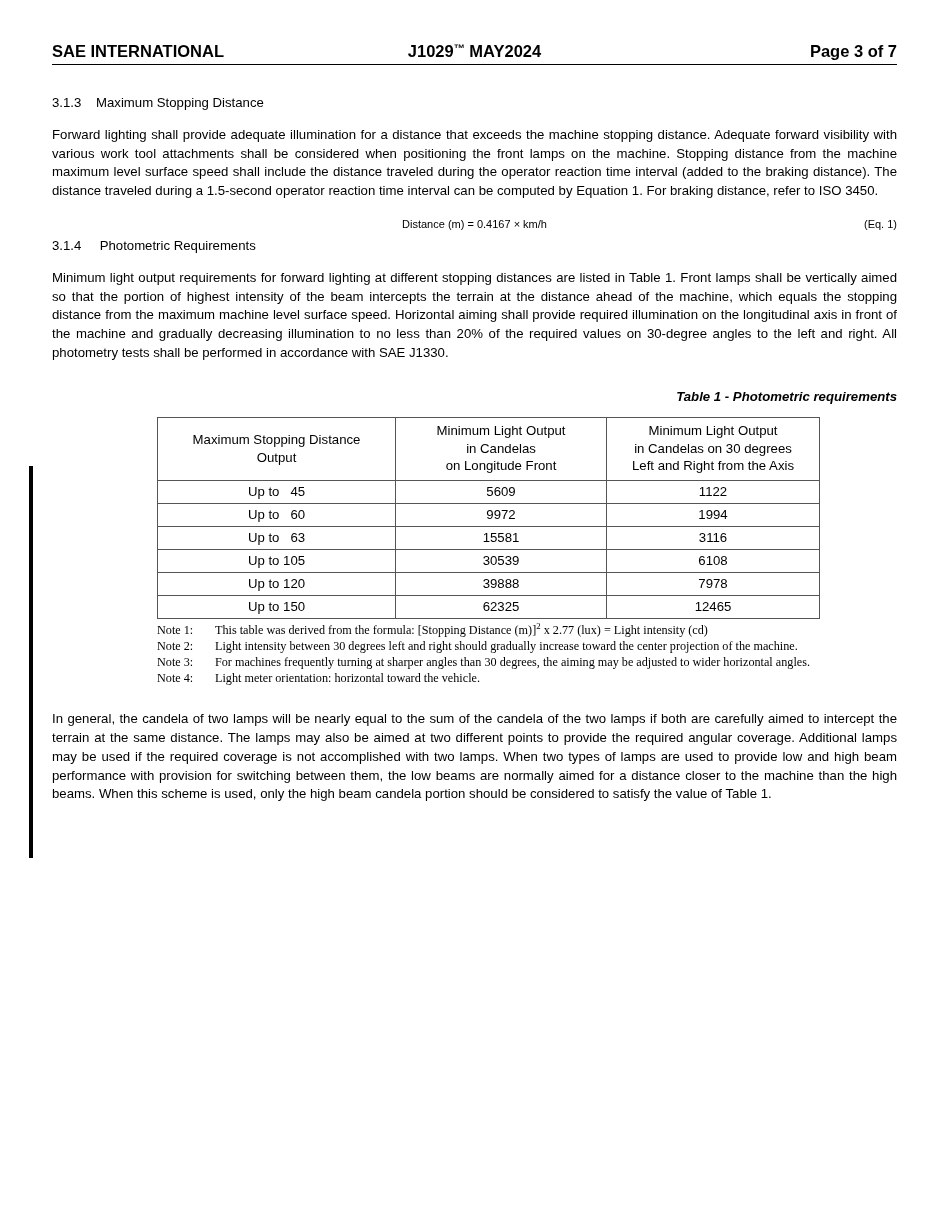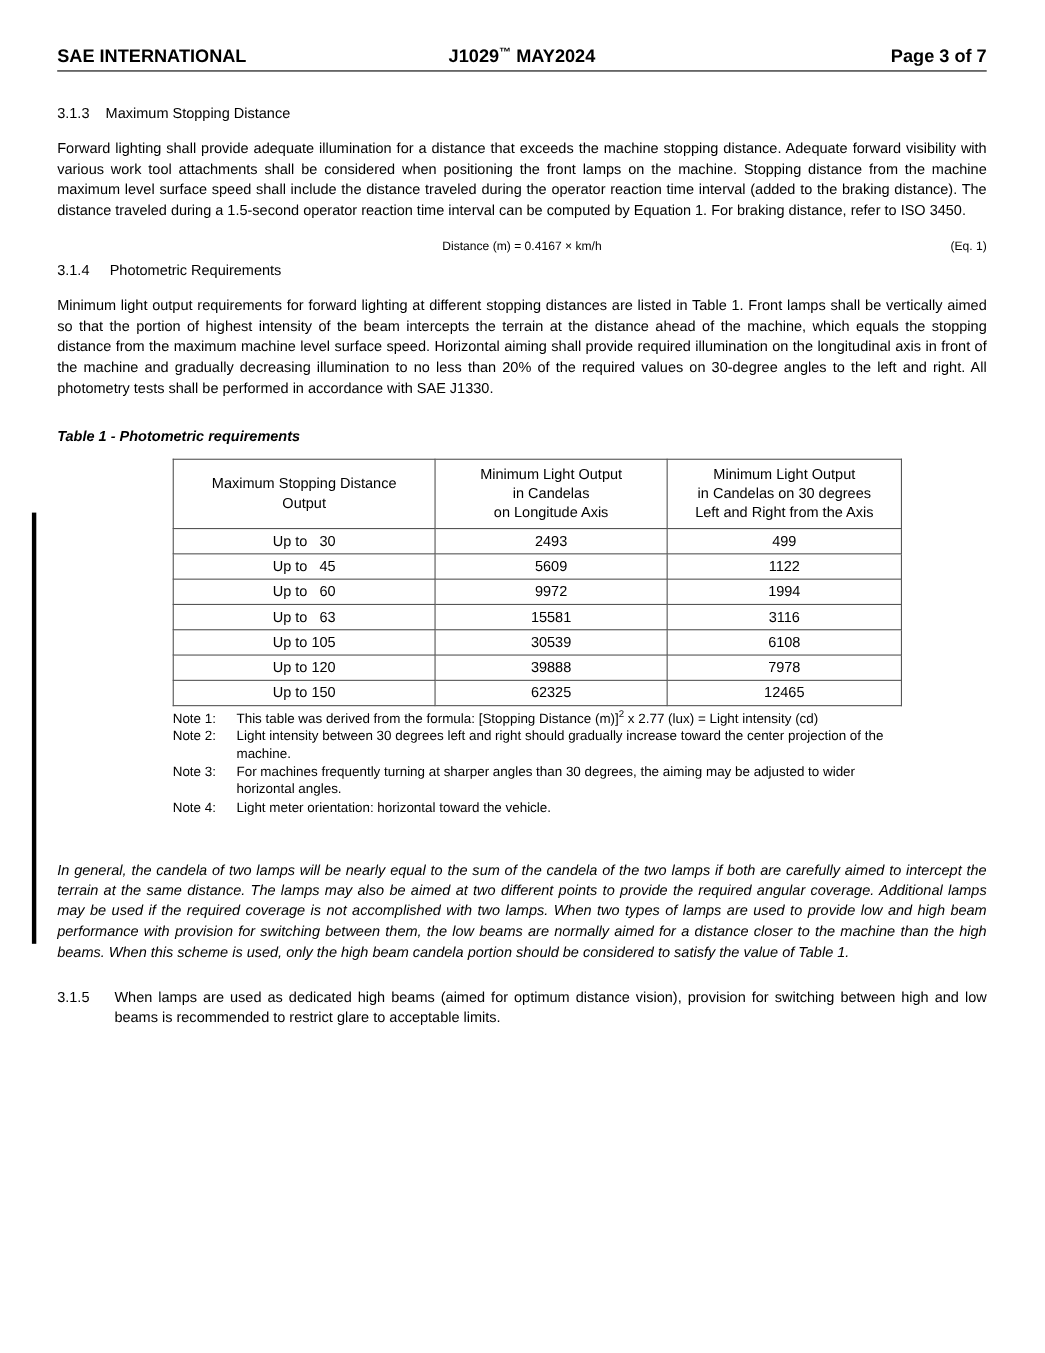--- a/index.html
+++ b/index.html
@@ -72,21 +72,21 @@
     width: 100%;
   }
   .eq-num {
     position: absolute;
     right: 0;
     top: 0;
   }
 
   
   .table-caption {
-    text-align: left;
+    text-align: right;
     font-size: 13.2px;
     font-weight: bold;
     font-style: italic;
     margin-top: 26px;
   }
   table.phot {
     border-collapse: collapse;
     margin: 13px 0 0 105px;
     width: 635px;
     table-layout: fixed;
@@ -116,41 +116,42 @@
   .notes {
     margin: 3px 0 0 105px;
     width: 660px;
     font-size: 12.2px;
     line-height: 1.33;
   }
   .note {
     display: flex;
     align-items: flex-start;
     margin-bottom: 0px;
+    font-family: Liberation Serif, serif;
   }
   .note-label {
     flex: 0 0 58px;
     white-space: nowrap;
   }
   .note-text {
     flex: 1 1 auto;
   }
   sup { font-size: 0.72em; vertical-align: super; line-height: 0; }
 
   
   .change-bar {
     position: absolute;
     left: 29px;
     top: 466px;
     width: 4px;
     height: 392px;
     background: #000000;
   }
 
-  .para-after { margin-top: 40px; font-style: italic; }
+  .para-after { margin-top: 24px; }
 
   .numbered {
     display: flex;
     margin-top: 22px;
     font-size: 13.2px;
     line-height: 1.42;
   }
   .numbered .num {
     flex: 0 0 52px;
   }
@@ -192,36 +193,31 @@
     <table class="phot">
       <thead>
         <tr>
           <th class="col1">
             <span class="hdr1-inner">Maximum Stopping Distance</span>
             <span class="hdr1-inner">Output</span>
           </th>
           <th class="col2">
             <span class="hdr1-inner">Minimum Light Output</span>
             <span class="hdr1-inner">in Candelas</span>
-            <span class="hdr1-inner">on Longitude Axis</span>
+            <span class="hdr1-inner">on Longitude Front</span>
           </th>
           <th class="col3">
             <span class="hdr1-inner">Minimum Light Output</span>
             <span class="hdr1-inner">in Candelas on 30 degrees</span>
             <span class="hdr1-inner">Left and Right from the Axis</span>
           </th>
         </tr>
       </thead>
       <tbody id="table-body">
           <tr>
-            <td class="col1"><span class="uptolabel">Up to   30</span></td>
-            <td class="col2">2493</td>
-            <td class="col3">499</td>
-          </tr>
-          <tr>
             <td class="col1"><span class="uptolabel">Up to   45</span></td>
             <td class="col2">5609</td>
             <td class="col3">1122</td>
           </tr>
           <tr>
             <td class="col1"><span class="uptolabel">Up to   60</span></td>
             <td class="col2">9972</td>
             <td class="col3">1994</td>
           </tr>
           <tr>
@@ -261,19 +257,15 @@
           <div class="note-text">For machines frequently turning at sharper angles than 30 degrees, the aiming may be adjusted to wider horizontal angles.</div>
         </div>
         <div class="note">
           <div class="note-label">Note 4:</div>
           <div class="note-text">Light meter orientation: horizontal toward the vehicle.</div>
         </div>
       </div>
 
     <p class="para para-after">In general, the candela of two lamps will be nearly equal to the sum of the candela of the two lamps if both are carefully aimed to intercept the terrain at the same distance. The lamps may also be aimed at two different points to provide the required angular coverage. Additional lamps may be used if the required coverage is not accomplished with two lamps. When two types of lamps are used to provide low and high beam performance with provision for switching between them, the low beams are normally aimed for a distance closer to the machine than the high beams. When this scheme is used, only the high beam candela portion should be considered to satisfy the value of Table 1.</p>
 
-    <div class="numbered">
-      <div class="num">3.1.5</div>
-      <div class="txt">When lamps are used as dedicated high beams (aimed for optimum distance vision), provision for switching between high and low beams is recommended to restrict glare to acceptable limits.</div>
-    </div>
 
   </div>
 </div>
 
 </body></html>

